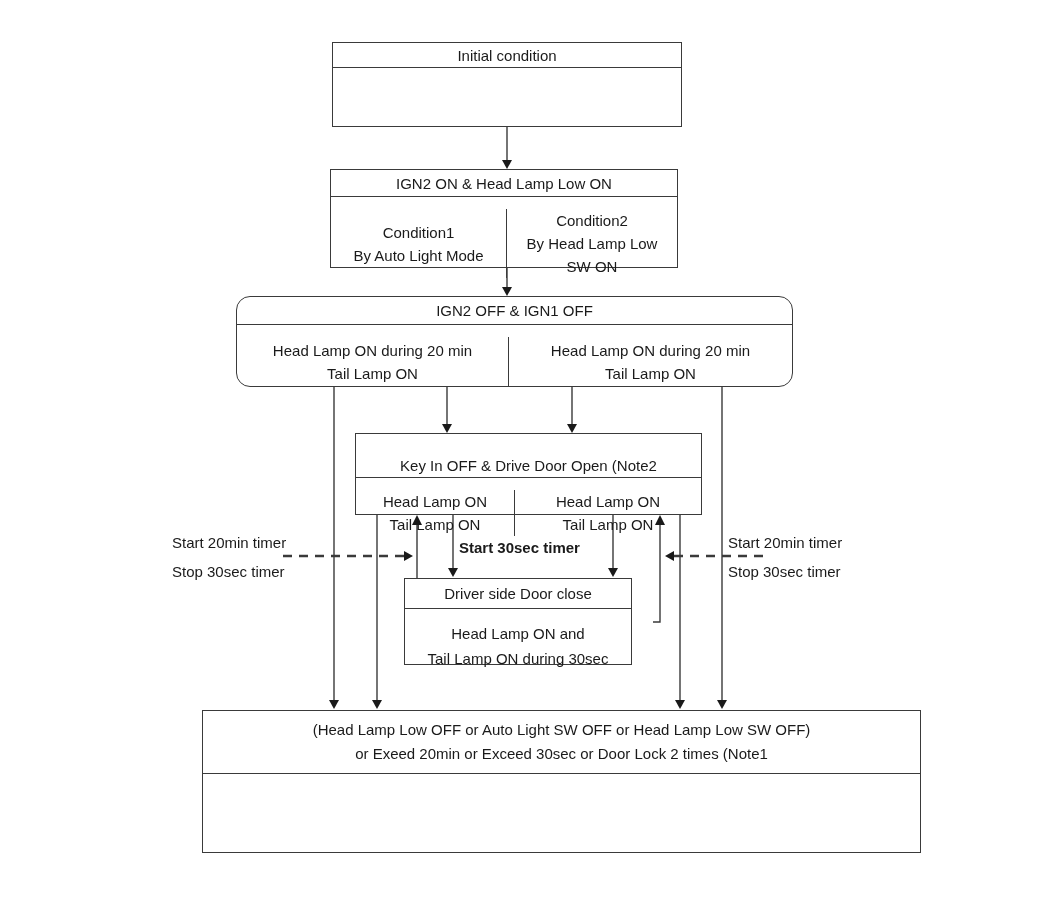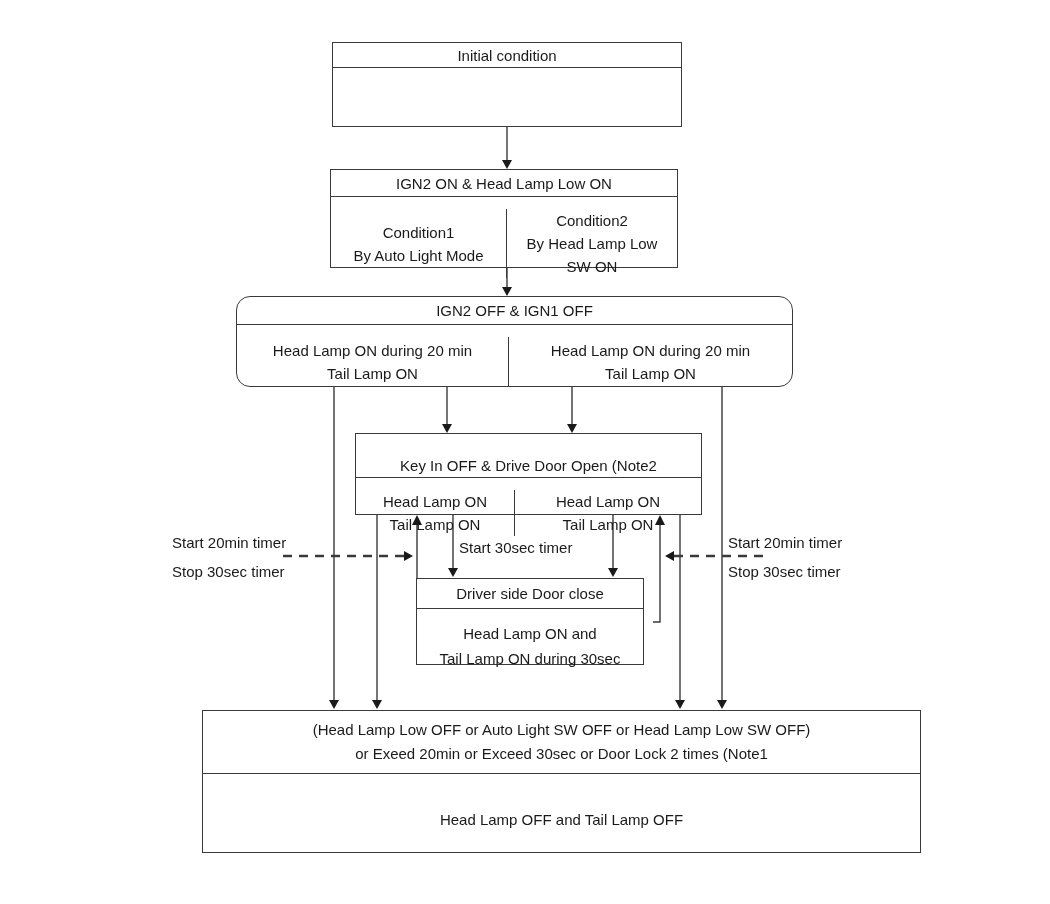--- a/index.html
+++ b/index.html
@@ -143,41 +143,40 @@
         <div>Head Lamp ON</div>
         <div>Tail Lamp ON</div>
       </div>
       <div class="cell right">
         <div>Head Lamp ON</div>
         <div>Tail Lamp ON</div>
       </div>
     </div>
   </div>
 
-  <div class="box" style="left:416px;top:578px;width:228px;height:87px;">
+  <div class="box" style="left:404px;top:578px;width:228px;height:87px;">
     <div class="hdr" style="height:29px;">Driver side Door close</div>
     <div class="bodyarea" style="line-height:25px;">
       <div>Head Lamp ON and</div>
       <div>Tail Lamp ON during 30sec</div>
     </div>
   </div>
 
   <div class="box" style="left:202px;top:710px;width:719px;height:143px;">
     <div class="hdr" style="height:62px;flex-direction:column;line-height:24px;">
       <div>(Head Lamp Low OFF or Auto Light SW OFF or Head Lamp Low SW OFF)</div>
       <div>or Exeed 20min or Exceed 30sec or Door Lock 2 times (Note1</div>
     </div>
-    <div class="bodyarea">Head Lamp OFF and Tail Lamp OFF</div>
   </div>
 
   <div class="floating-label" style="left:172px;top:528px;">
     <div>Start 20min timer</div>
     <div>Stop 30sec timer</div>
   </div>
 
   <div class="floating-label" style="left:728px;top:528px;">
     <div>Start 20min timer</div>
     <div>Stop 30sec timer</div>
   </div>
 
-  <div class="floating-label" style="left:459px;top:539px;line-height:18px;">Start 30sec timer</div>
+  <div class="floating-label" style="left:459px;top:539px;line-height:18px;font-weight:bold;">Start 30sec timer</div>
 
 </div>
 
 </body></html>

